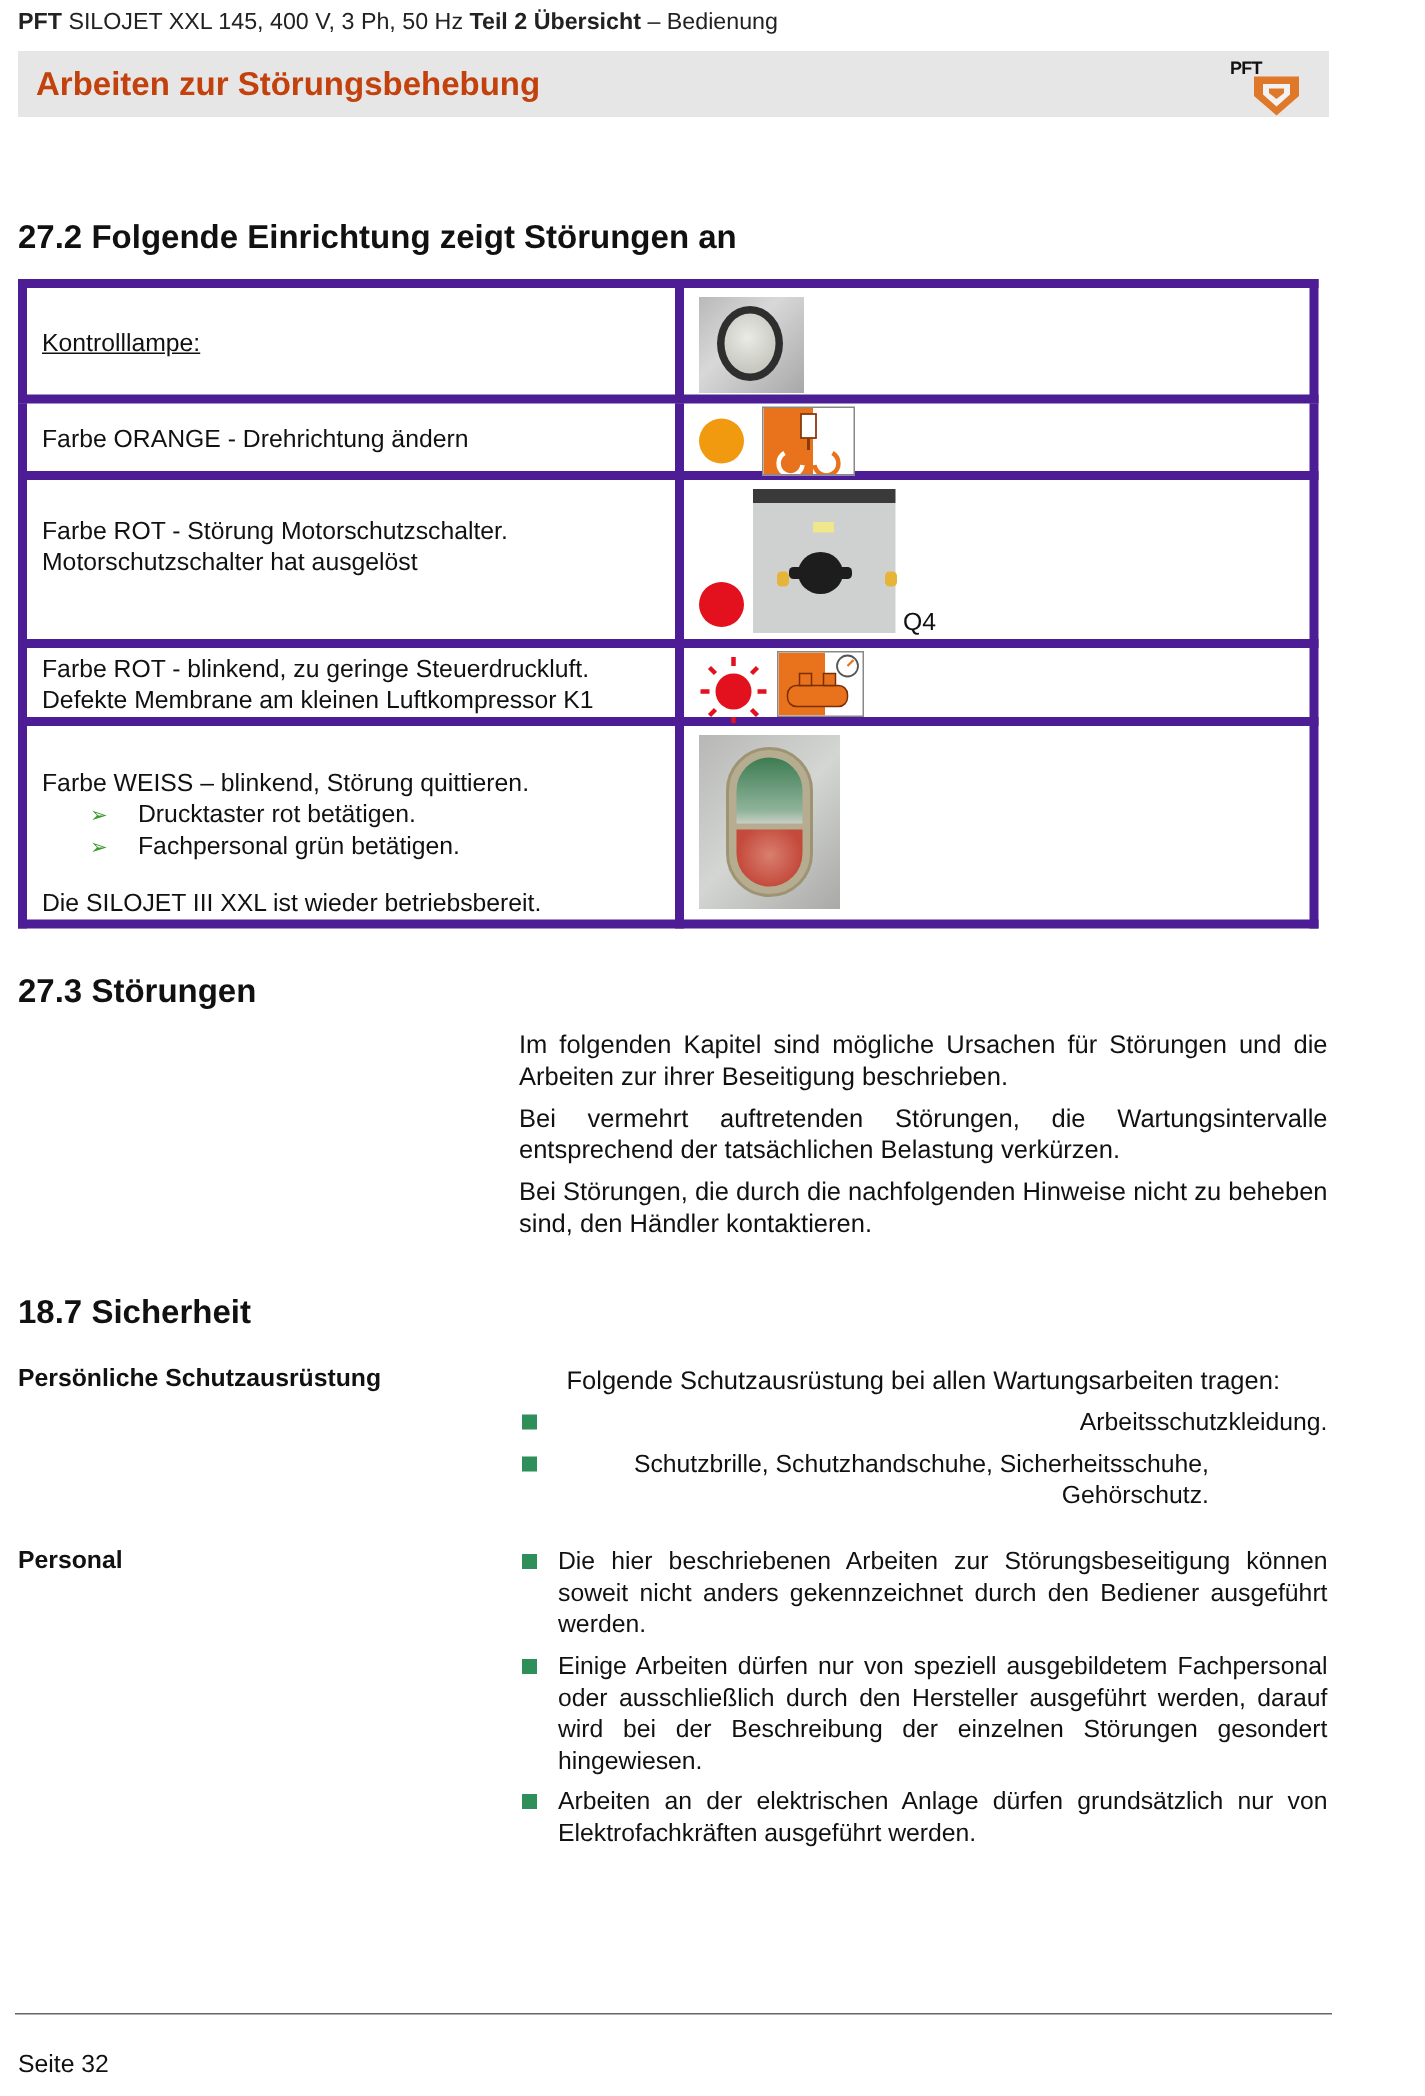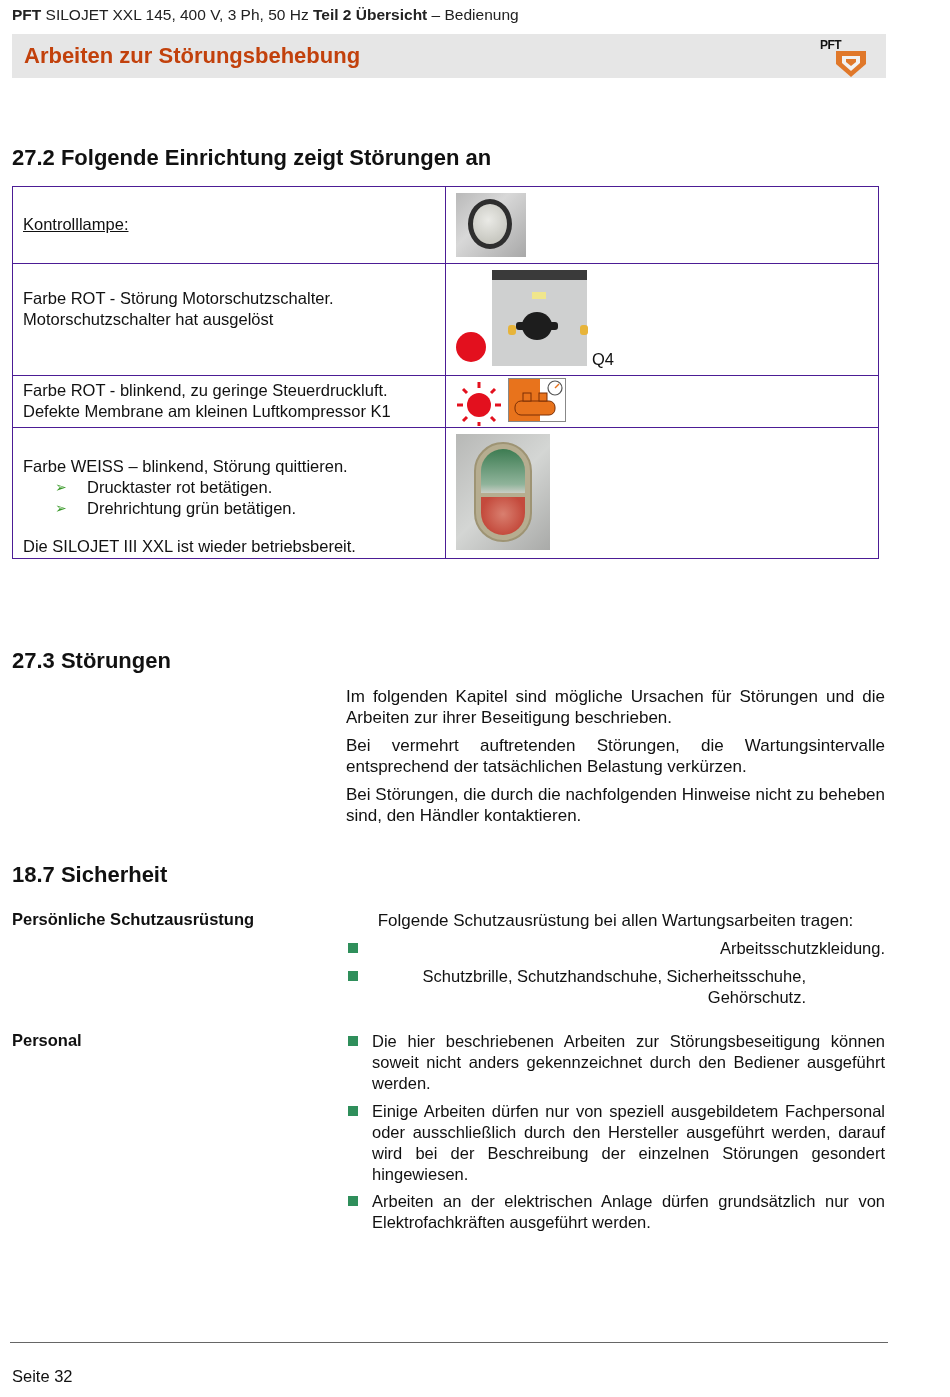--- a/index.html
+++ b/index.html
@@ -12,21 +12,21 @@
   .doc-header b { font-weight: bold; }
   .title-bar { left: 12px; top: 34px; width: 874px; height: 44px; background: #e6e6e6; }
   .title-bar .t { position: absolute; left: 12px; top: 9px; font-size: 22px; font-weight: bold; color: #c2410c; }
   .logo { position: absolute; right: 14px; top: 4px; width: 52px; height: 40px; }
   .logo .pft { position: absolute; left: 0; top: 0; font-size: 12px; font-weight: bold; letter-spacing: -0.5px; color: #111; }
 
   h2.sec { position: absolute; margin: 0; font-size: 22px; font-weight: bold; color: #111; }
 
   
   table.ctl { position: absolute; left: 12px; top: 186px; width: 867px; border-collapse: collapse; }
-  table.ctl td { border: 1px solid #4c1d95; vertical-align: top; padding: 0; font-size: 16.5px; }
+  table.ctl td { border: 6px solid #4c1d95; vertical-align: top; padding: 0; font-size: 16.5px; }
   table.ctl td.l { width: 422px; padding-left: 10px; }
   table.ctl td.r { position: relative; }
   .u { text-decoration: underline; }
   .arrow-list { margin: 0; padding: 0; list-style: none; }
   .arrow-list li { padding-left: 64px; position: relative; line-height: 21px; }
   .arrow-list li .arr { position: absolute; left: 32px; top: 0; color: #3a9a2a; font-size: 14px; }
 
   
   .photo-lamp { position: absolute; left: 10px; top: 6px; width: 70px; height: 64px;
      background: linear-gradient(135deg,#b9b9b9,#d8d8d8 40%,#a8a8a8); }
@@ -95,20 +95,37 @@
 <table class="ctl">
   <tbody>
       <tr style="height:77px">
     <td class="l" style="padding-top:28px">
       <span class="u">Kontrolllampe:</span>
     </td>
     <td class="r">
       <div class="photo-lamp">
             <div class="ring"></div>
           </div>
+    </td>
+  </tr>
+  <tr style="height:51px">
+    <td class="l" style="padding-top:15px">
+      <span>Farbe ORANGE - Drehrichtung ändern</span>
+    </td>
+    <td class="r">
+      <div class="dot" style="left:10px;top:10px;width:30px;height:30px;background:#f29a0f"></div>
+      <div class="icon-box" style="left:52px;top:2px;width:60px;height:44px;background:#fff">
+        <div class="half"></div>
+        <svg style="position:absolute;left:0;top:0" width="60" height="44" viewBox="0 0 60 44">
+          <rect x="25" y="4" width="10" height="16" fill="#fff" stroke="#8a3a0a" stroke-width="1.2"></rect>
+          <line x1="30" y1="20" x2="30" y2="28" stroke="#8a3a0a" stroke-width="2"></line>
+          <path d="M14 30 a8 8 0 1 0 12 8" fill="none" stroke="#fff" stroke-width="3"></path>
+          <path d="M46 30 a8 8 0 1 1 -12 8" fill="none" stroke="#e8731c" stroke-width="3"></path>
+        </svg>
+      </div>
     </td>
   </tr>
   <tr style="height:112px">
     <td class="l" style="padding-top:24px;line-height:21px">
       <div>Farbe ROT - Störung Motorschutzschalter.</div>
       <div>Motorschutzschalter hat ausgelöst</div>
     </td>
     <td class="r">
       <div class="dot" style="left:10px;top:68px;width:30px;height:30px;background:#e3101e"></div>
       <div class="breaker">
@@ -149,21 +166,21 @@
           <line x1="46" y1="9" x2="50" y2="5" stroke="#e8731c" stroke-width="1.5"></line>
         </svg>
       </div>
     </td>
   </tr>
   <tr style="height:131px">
     <td class="l" style="padding-top:28px;line-height:21px">
       <div>Farbe WEISS – blinkend, Störung quittieren.</div>
       <ul class="arrow-list">
         <li><span class="arr">➢</span><span>Drucktaster rot betätigen.</span></li>
-        <li><span class="arr">➢</span><span>Drehrichtung grün betätigen.</span></li>
+        <li><span class="arr">➢</span><span>Fachpersonal grün betätigen.</span></li>
       </ul>
       <div style="margin-top:17px">Die SILOJET III XXL ist wieder betriebsbereit.</div>
     </td>
     <td class="r">
       <div class="photo-button">
         <div class="cap">
               <div class="g"></div>
               <div class="r"></div>
             </div>
       </div>

